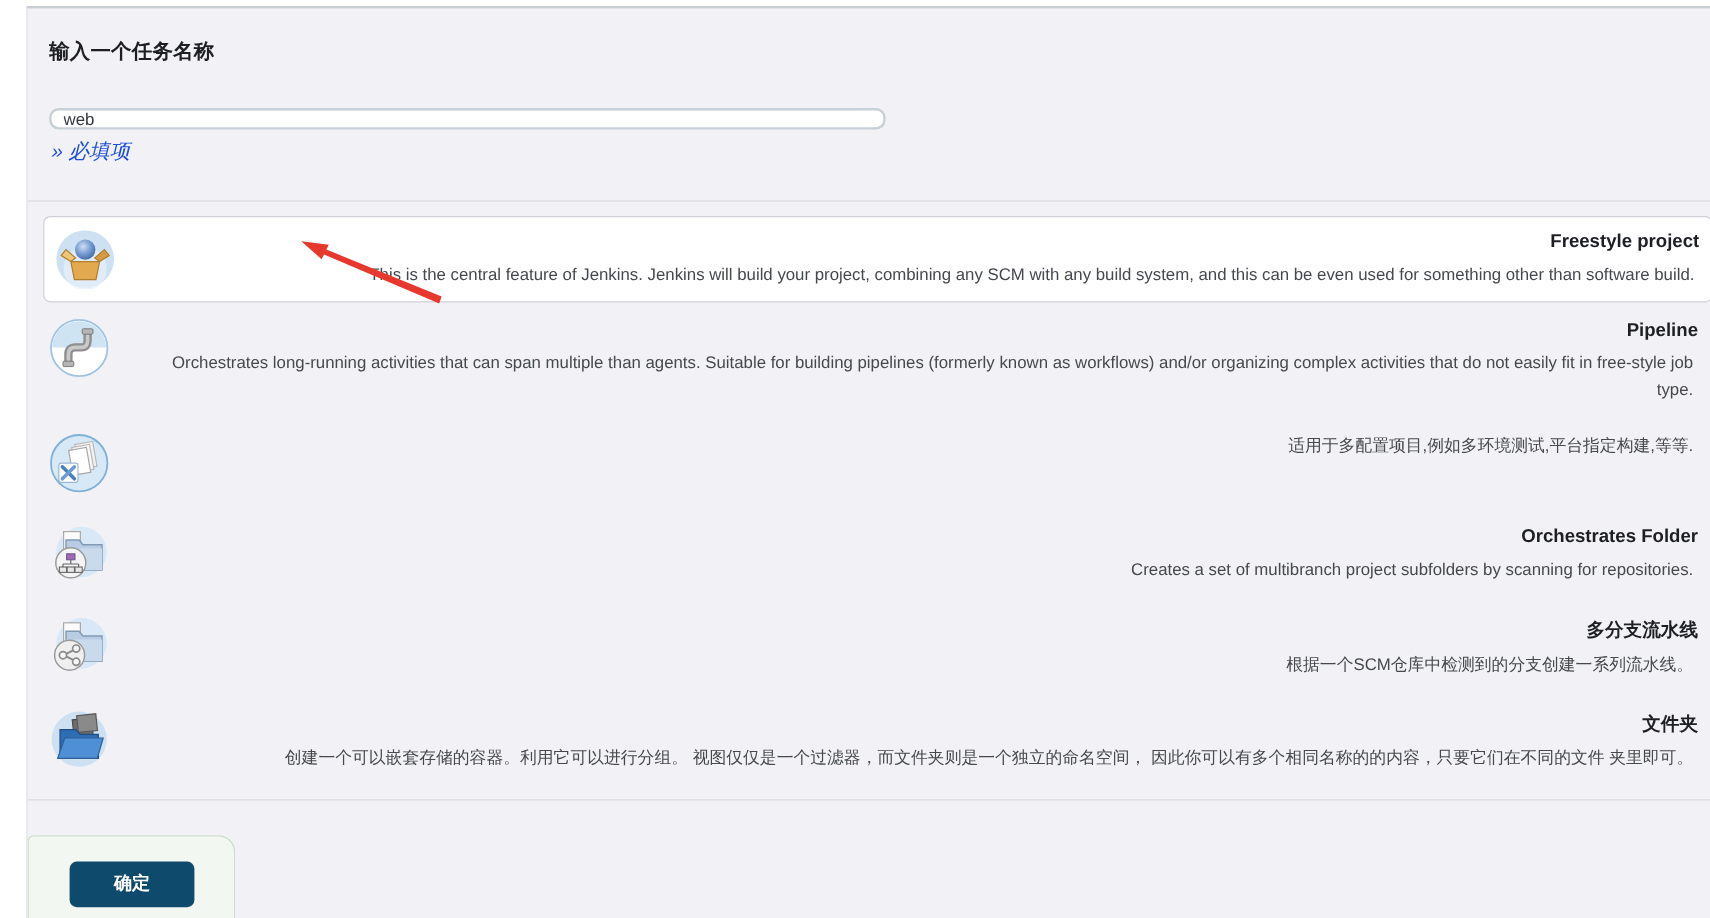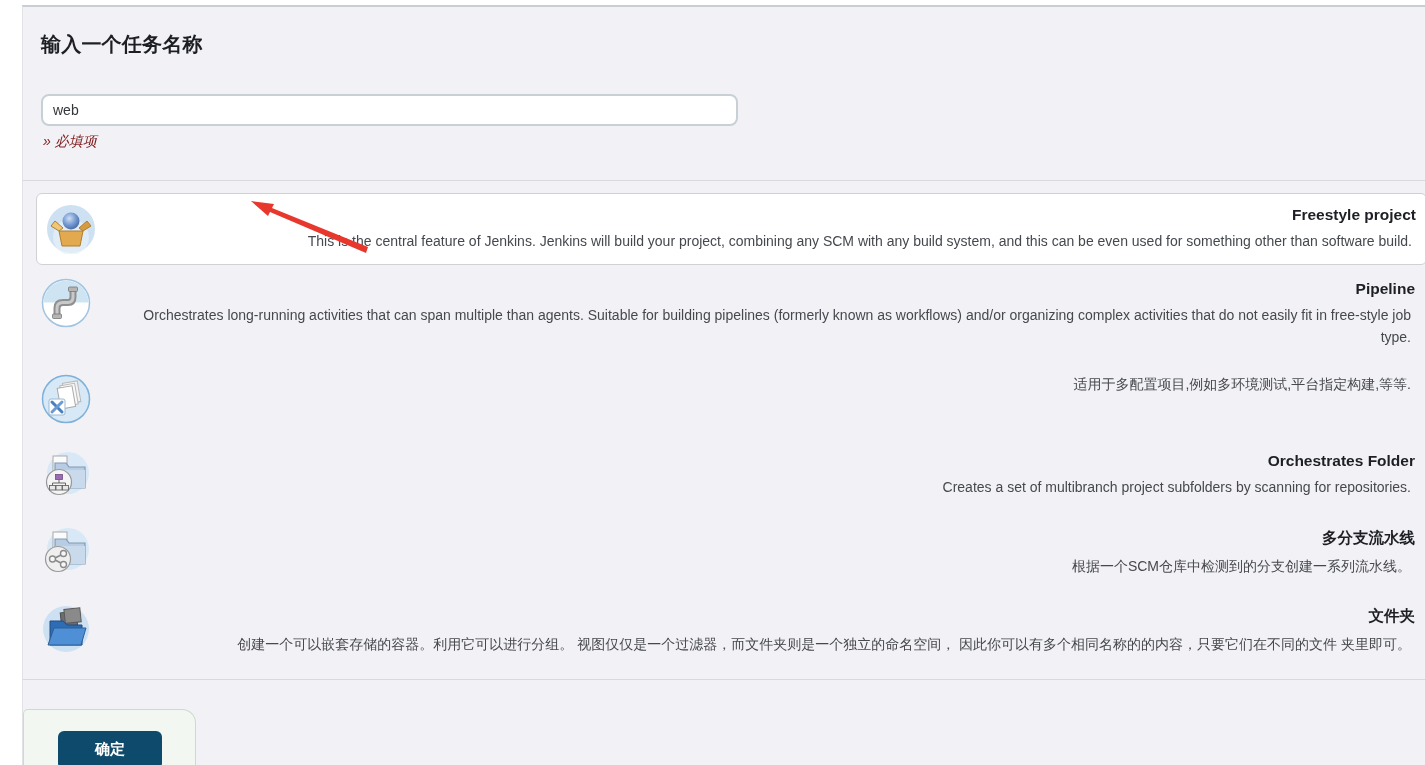--- a/index.html
+++ b/index.html
@@ -11,32 +11,32 @@
   }
   .panel {
     position:absolute; left:22px; top:5px; right:0; bottom:0;
     background:#f2f2f6;
     border-top:2px solid #c9cdd4;
     border-left:1px solid #e0e2e6;
   }
   
   .page-title {
     margin:24px 0 0 18px;
-    font-size:20px; font-weight:700; color:#1d1f24; letter-spacing:.2px;
+    font-size:17px; font-weight:700; color:#1d1f24; letter-spacing:.2px;
   }
   .name-input {
     display:block; margin:36px 0 0 18px;
-    width:697px; height:32px;
+    width:697px; height:18px;
     border:2px solid #c8d0d7; border-radius:8px;
     padding:0 10px; font-size:14px; color:#33363a;
     background:#ffffff; outline:none;
     font-family:"Liberation Sans","DejaVu Sans",sans-serif;
   }
   .required-hint {
-    margin:7px 0 0 20px; font-size:14px; font-style:italic; color:#7f1d1d;
+    margin:7px 0 0 20px; font-size:17px; font-style:italic; color:#1d4ed8;
   }
   .divider { height:0; border-bottom:1px solid #d9dade; margin-top:29px; }
 
   
   .item-list {
     list-style:none; margin:0; padding:6px 0 10px 13px;
     border-bottom:1px solid #d9dade;
     text-align:right;
   }
   .item-row {

